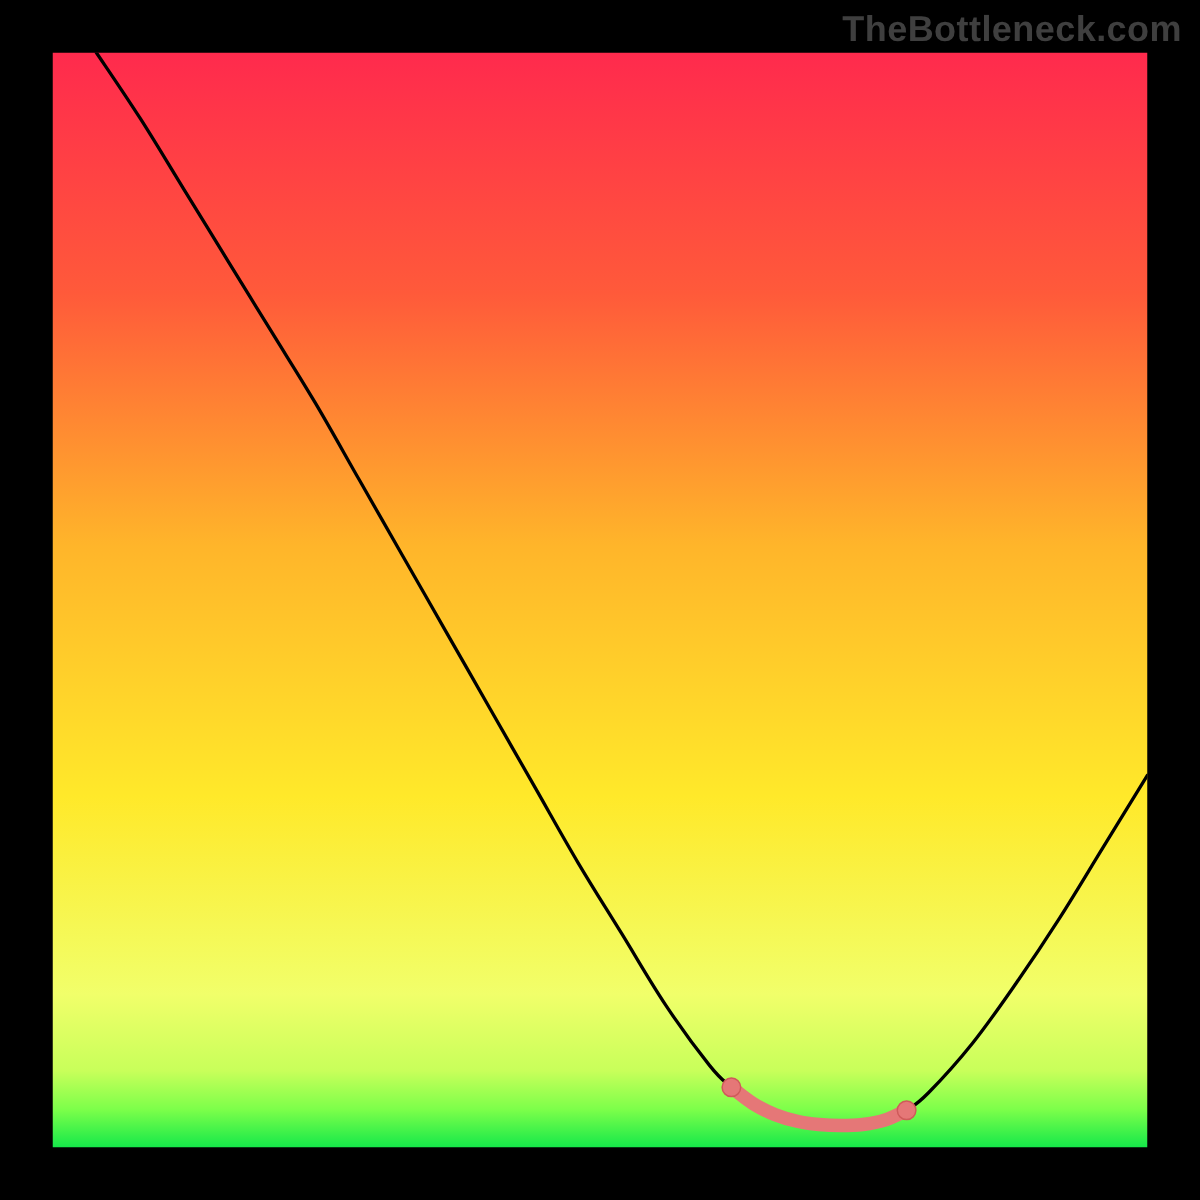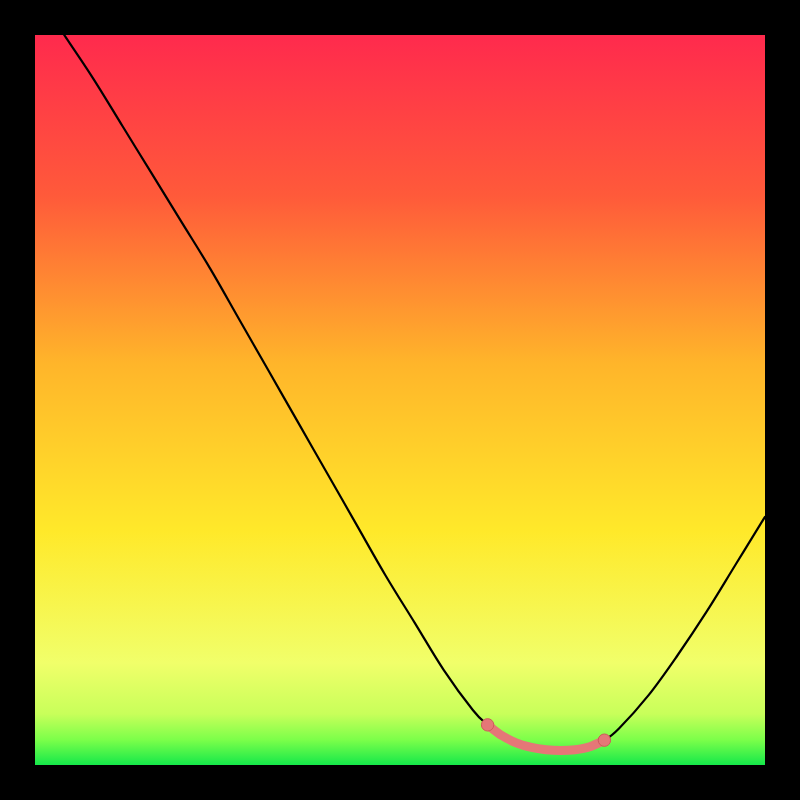--- a/index.html
+++ b/index.html
@@ -22,20 +22,21 @@
     top: 35px;
     width: 730px;
     height: 730px;
   }
   svg { display: block; }
 </style>
 </head>
 <body>
 <div class="stage">
 
+  <div class="watermark">TheBottleneck.com</div>
 
   <div class="plot">
     <svg id="chart-svg" viewBox="0 0 730 730" width="730" height="730" preserveAspectRatio="none">
       <defs>
         <linearGradient id="bg-grad" x1="0" y1="0" x2="0" y2="1">
             <stop offset="0.00%" stop-color="#ff2a4d"></stop>
             <stop offset="22.00%" stop-color="#ff5a3a"></stop>
             <stop offset="45.00%" stop-color="#ffb52a"></stop>
             <stop offset="68.00%" stop-color="#ffe92a"></stop>
             <stop offset="86.00%" stop-color="#f1ff6a"></stop>

